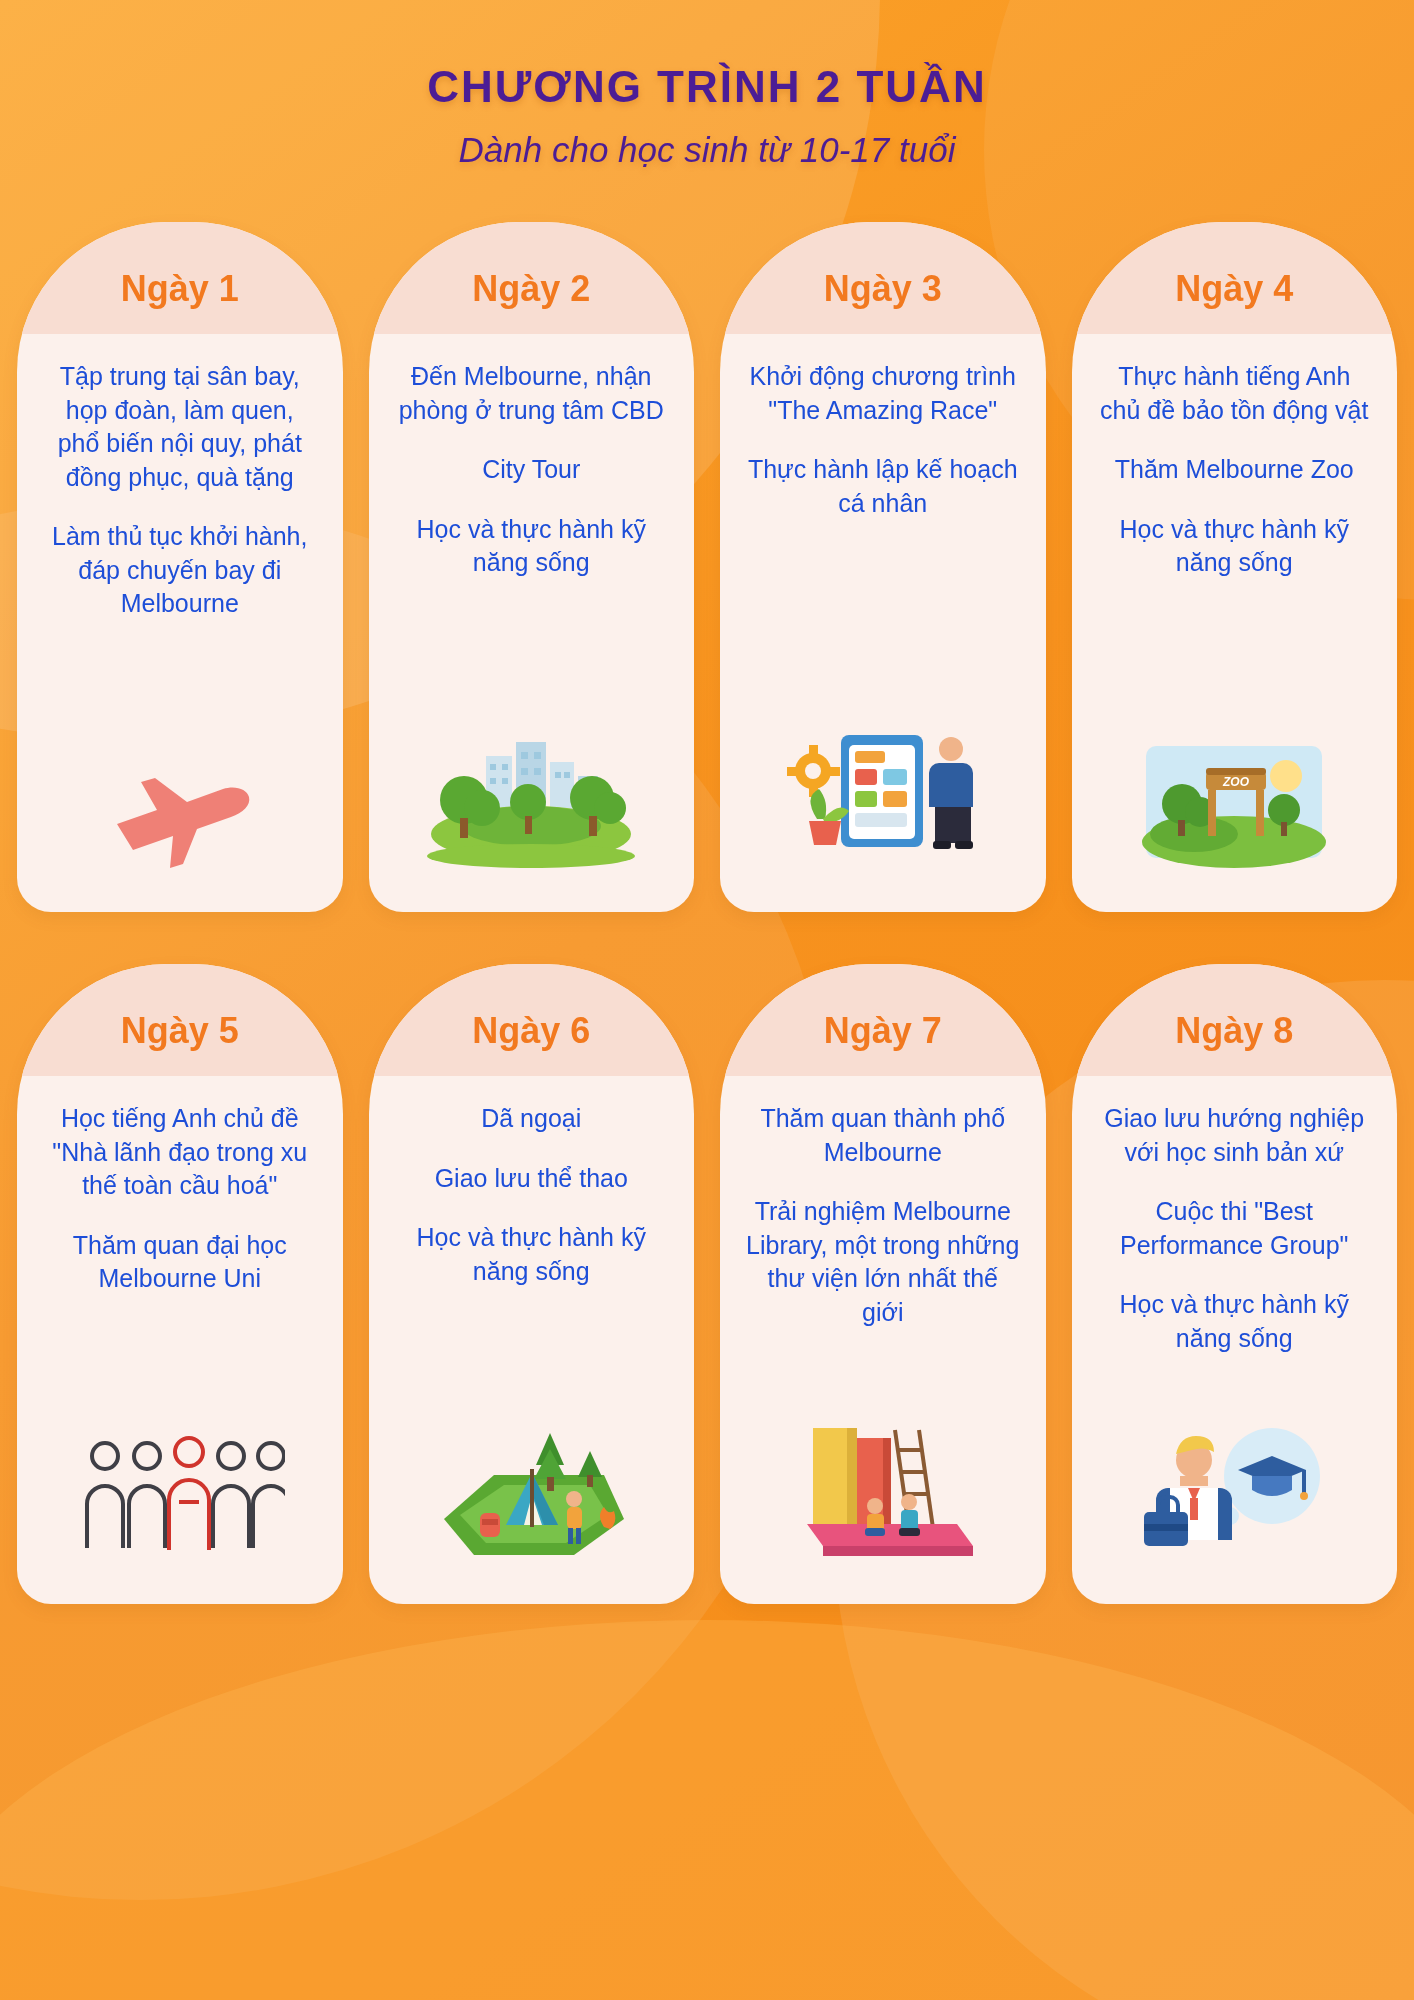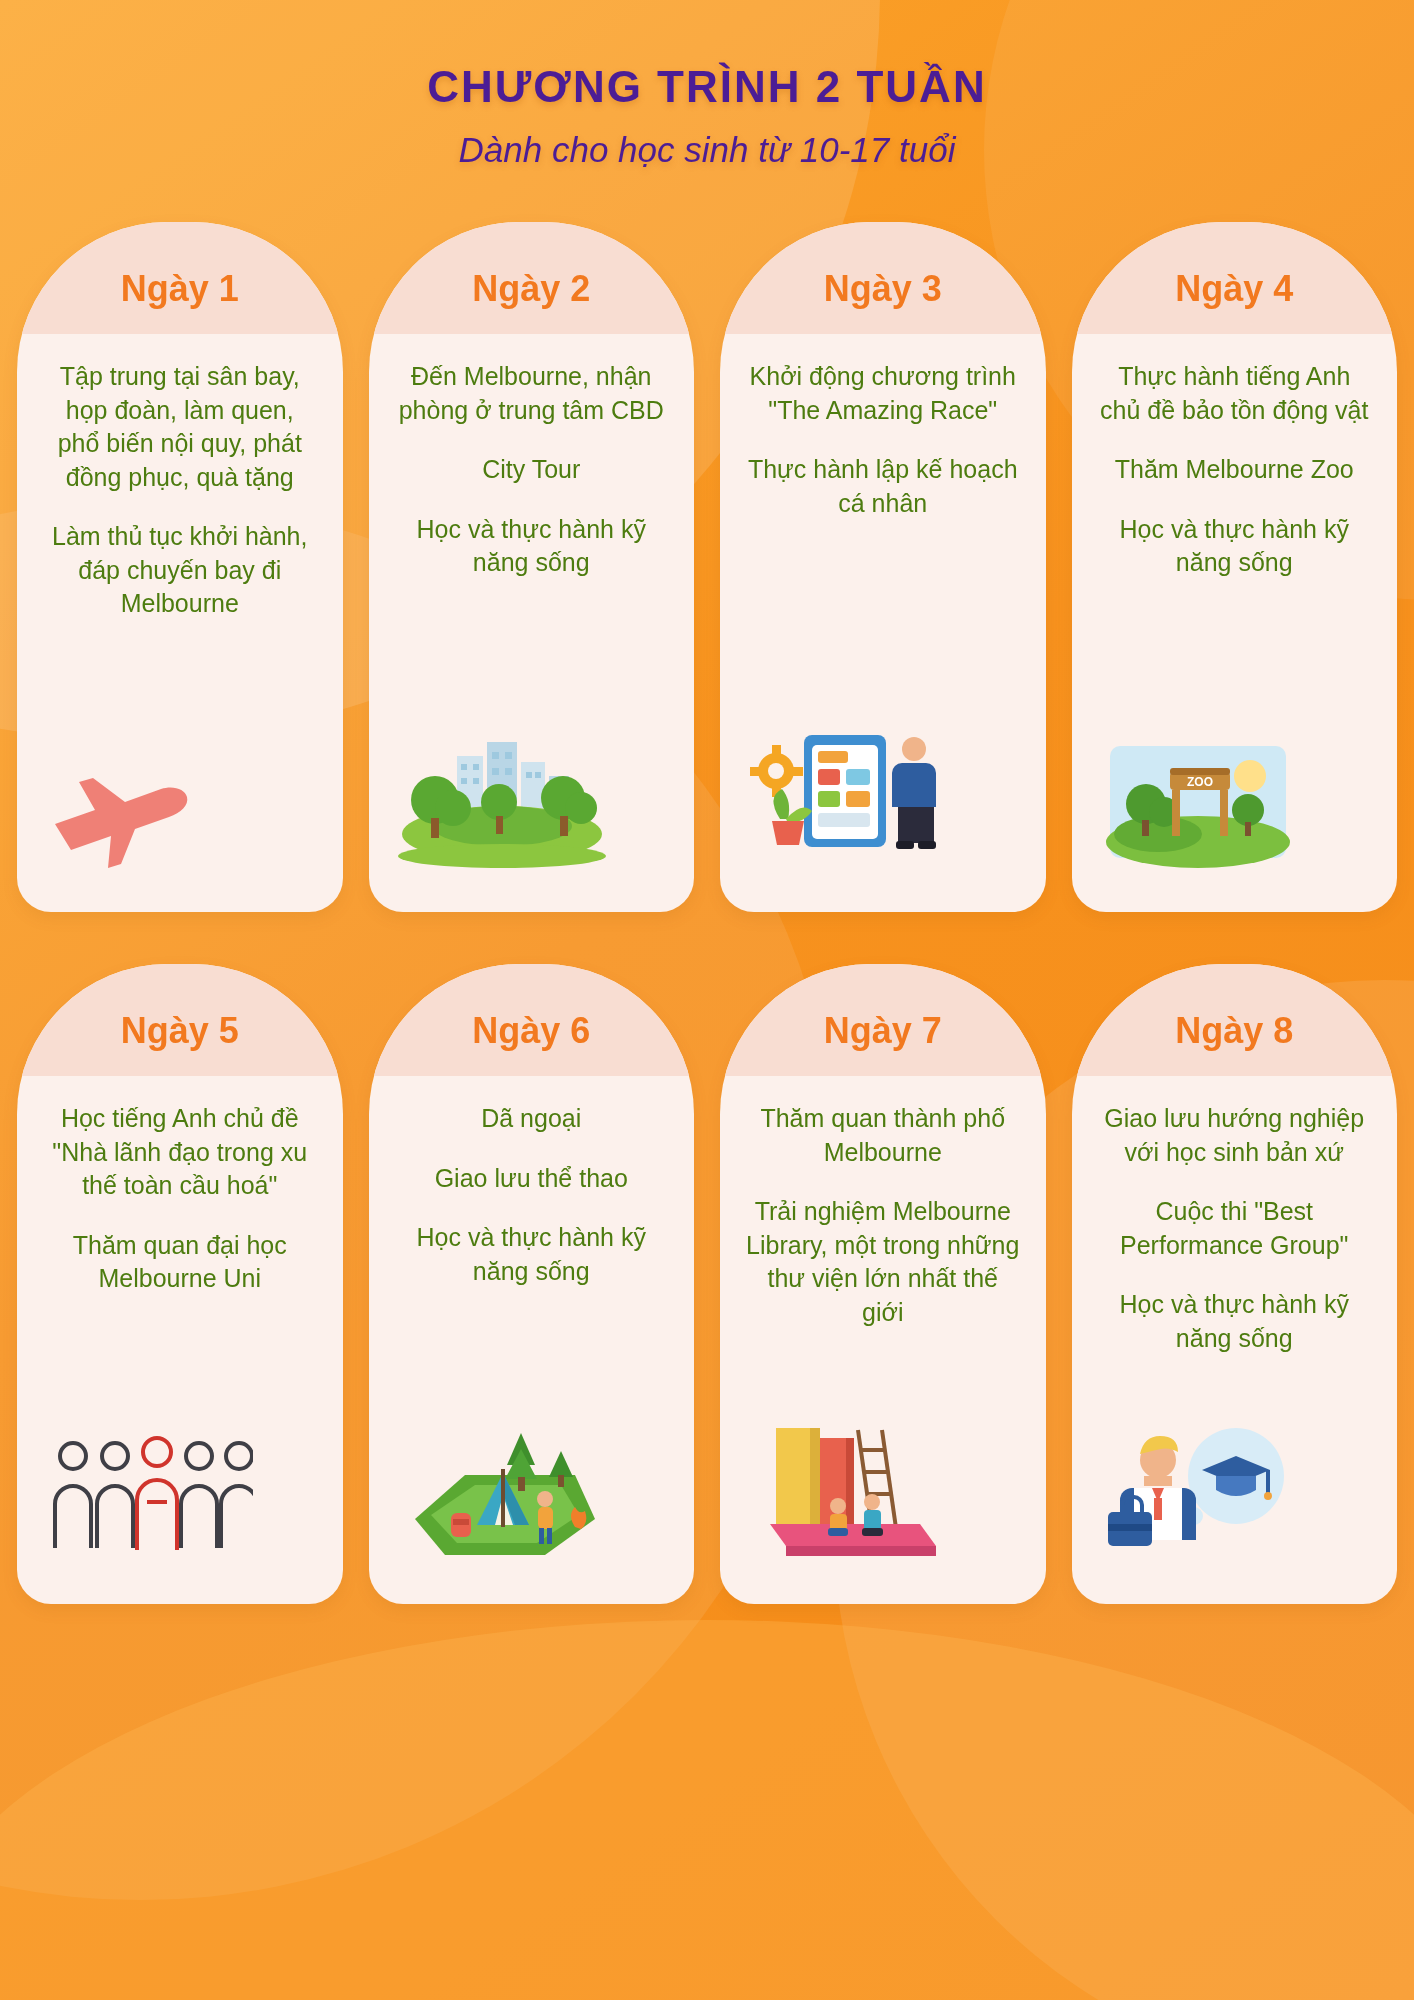--- a/index.html
+++ b/index.html
@@ -116,30 +116,31 @@
   .card-body {
     flex: 1;
     padding: 26px 26px 10px;
     display: flex;
     flex-direction: column;
     gap: 26px;
   }
   .card-line {
     font-size: 25px;
     line-height: 1.34;
-    color: #4d7c0f;
+    color: #1d4ed8;
     text-align: center;
   }
   .card-figure {
     margin-top: auto;
     padding: 18px 0 34px;
     display: flex;
     align-items: flex-end;
-    justify-content: flex-start;
+    justify-content: center;
     min-height: 150px;
+    font-style: italic;
   }
 
   
   .row-2 .card { min-height: 640px; }
 
   svg { display: block; }
 </style>
 </head>
 <body>
 

